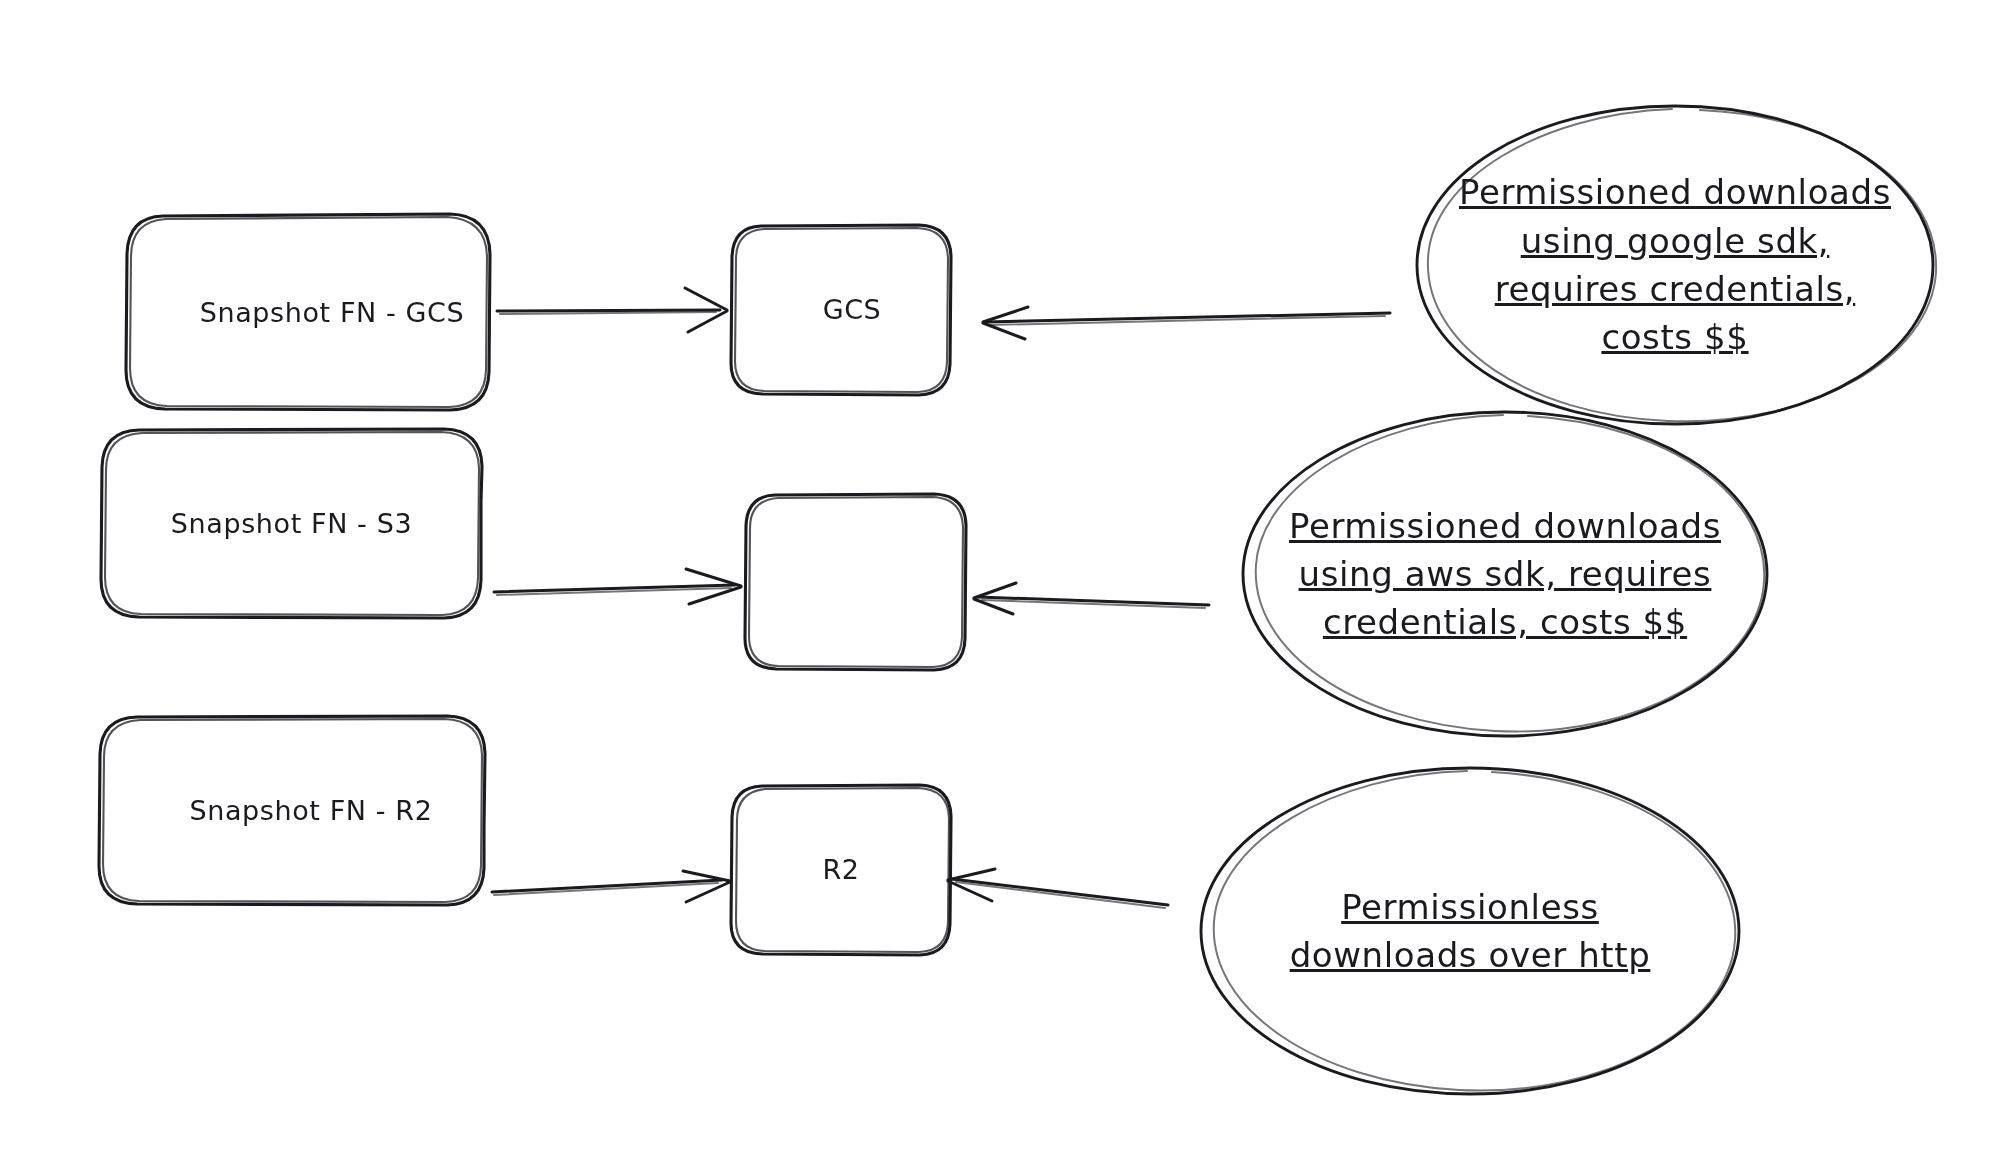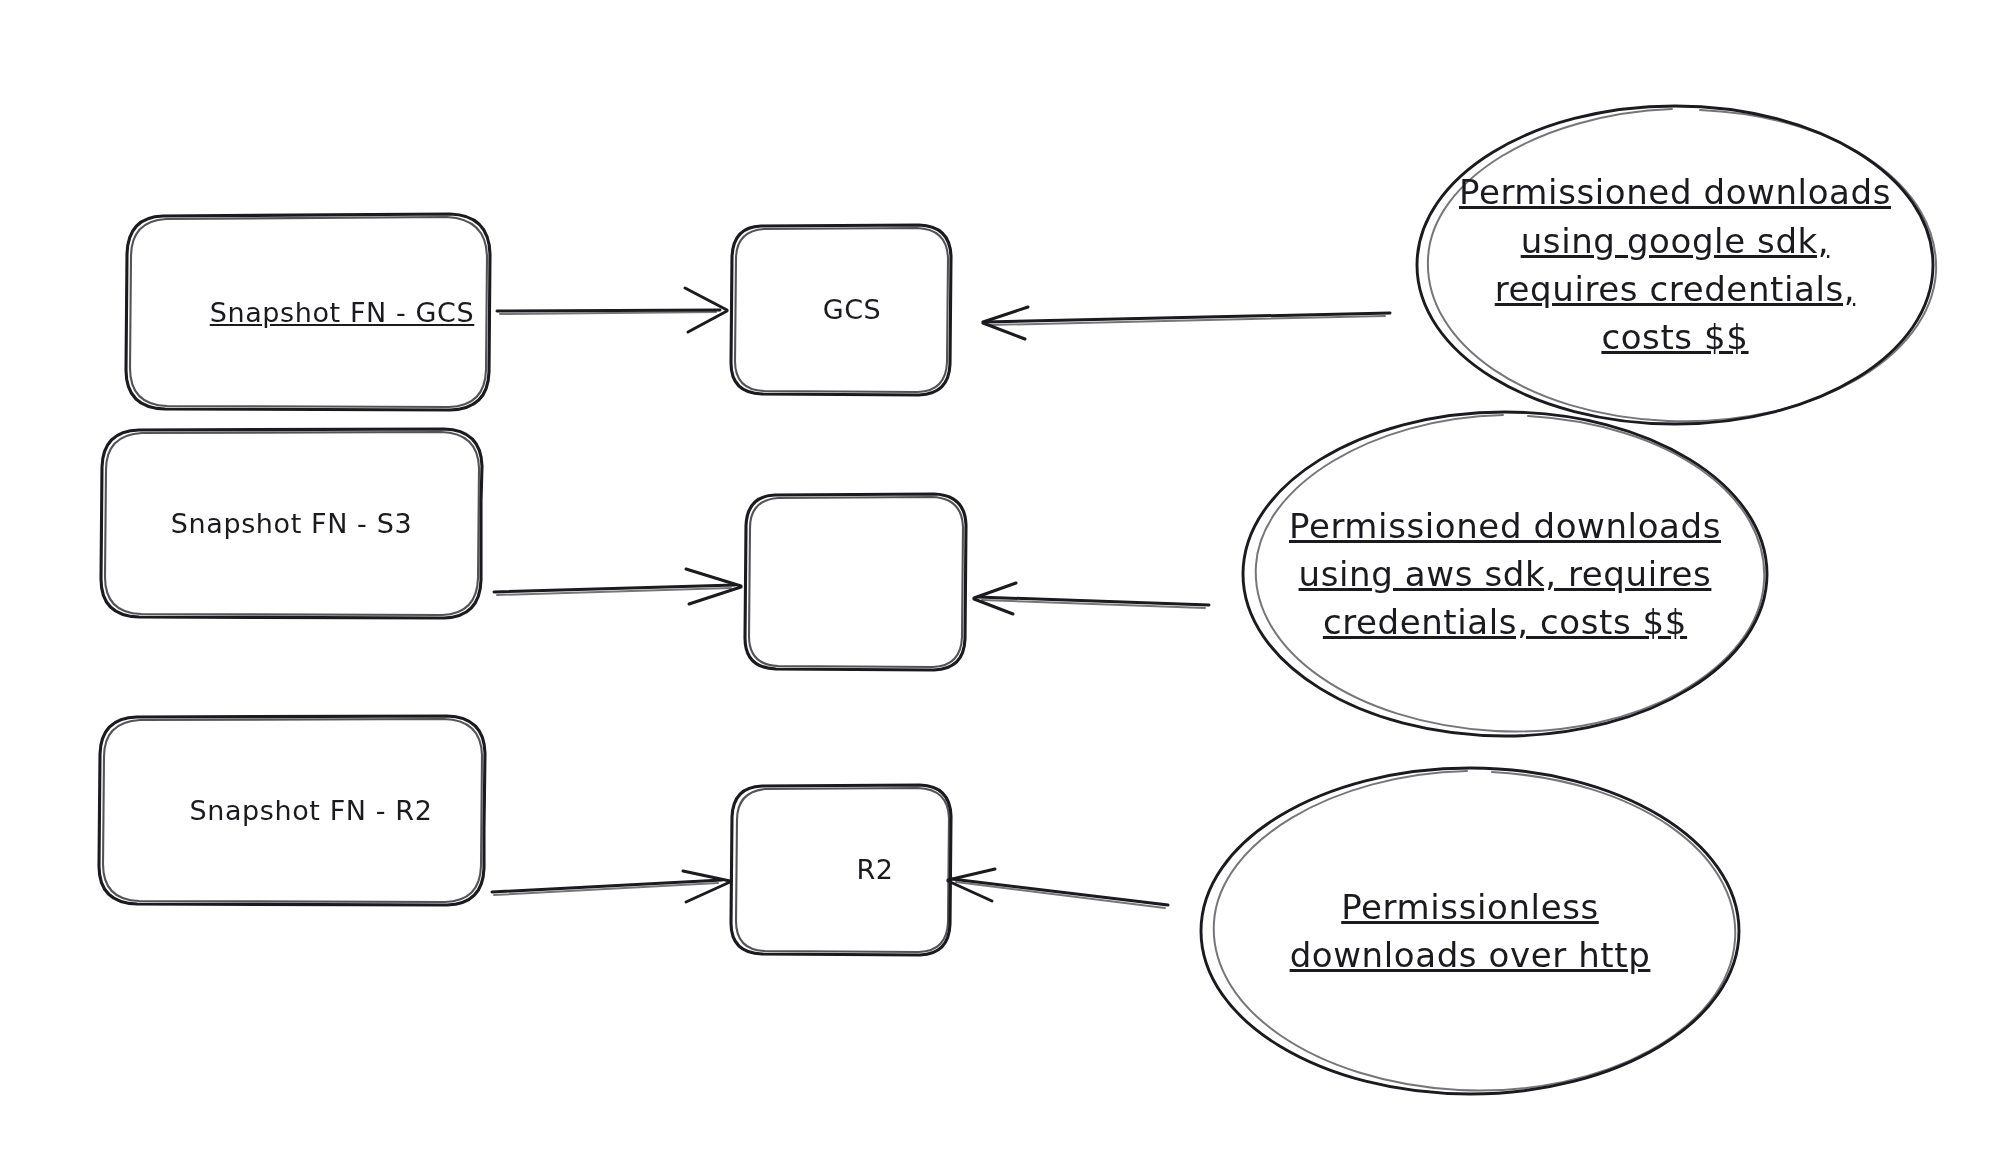--- a/index.html
+++ b/index.html
@@ -176,36 +176,36 @@
     </g>
 
     <g>
       <path class="stroke s-arrow" d="M 1168 905 L 952 879"></path>
       <path class="stroke s-arrow2" d="M 1165 908 L 956 882"></path>
       <path class="stroke s-arrow" d="M 995 869 L 948 880"></path>
       <path class="stroke s-arrow" d="M 992 901 L 948 881"></path>
     </g>
   </svg>
 
-  <div class="node-label box-label" style="left:136px; top:216px; width:412px; height:194px;text-decoration:underline;">Snapshot FN - GCS</div>
+  <div class="node-label box-label" style="left:126px; top:216px; width:412px; height:194px;">Snapshot FN - GCS</div>
 
   <div class="node-label center-label" style="left:731px; top:225px; width:242px; height:170px;">GCS</div>
 
   <div class="node-label ellipse-label" style="left:1457px; top:140px; width:436px; height:250px;">Permissioned downloads
 using google sdk,
 requires credentials,
 costs $$</div>
 
   <div class="node-label box-label" style="left:101px; top:429px; width:381px; height:189px;">Snapshot FN - S3</div>
 
 
   <div class="node-label ellipse-label" style="left:1283px; top:450px; width:444px; height:248px;">Permissioned downloads
 using aws sdk, requires
 credentials, costs $$</div>
 
   <div class="node-label box-label" style="left:99px; top:716px; width:424px; height:189px;">Snapshot FN - R2</div>
 
-  <div class="node-label center-label" style="left:731px; top:785px; width:220px; height:170px;padding-left:34px;">R2</div>
+  <div class="node-label center-label" style="left:731px; top:785px; width:220px; height:170px;">R2</div>
 
   <div class="node-label ellipse-label" style="left:1245px; top:806px; width:450px; height:250px;">Permissionless
 downloads over http</div>
 
 </div>
 
 </body></html>

